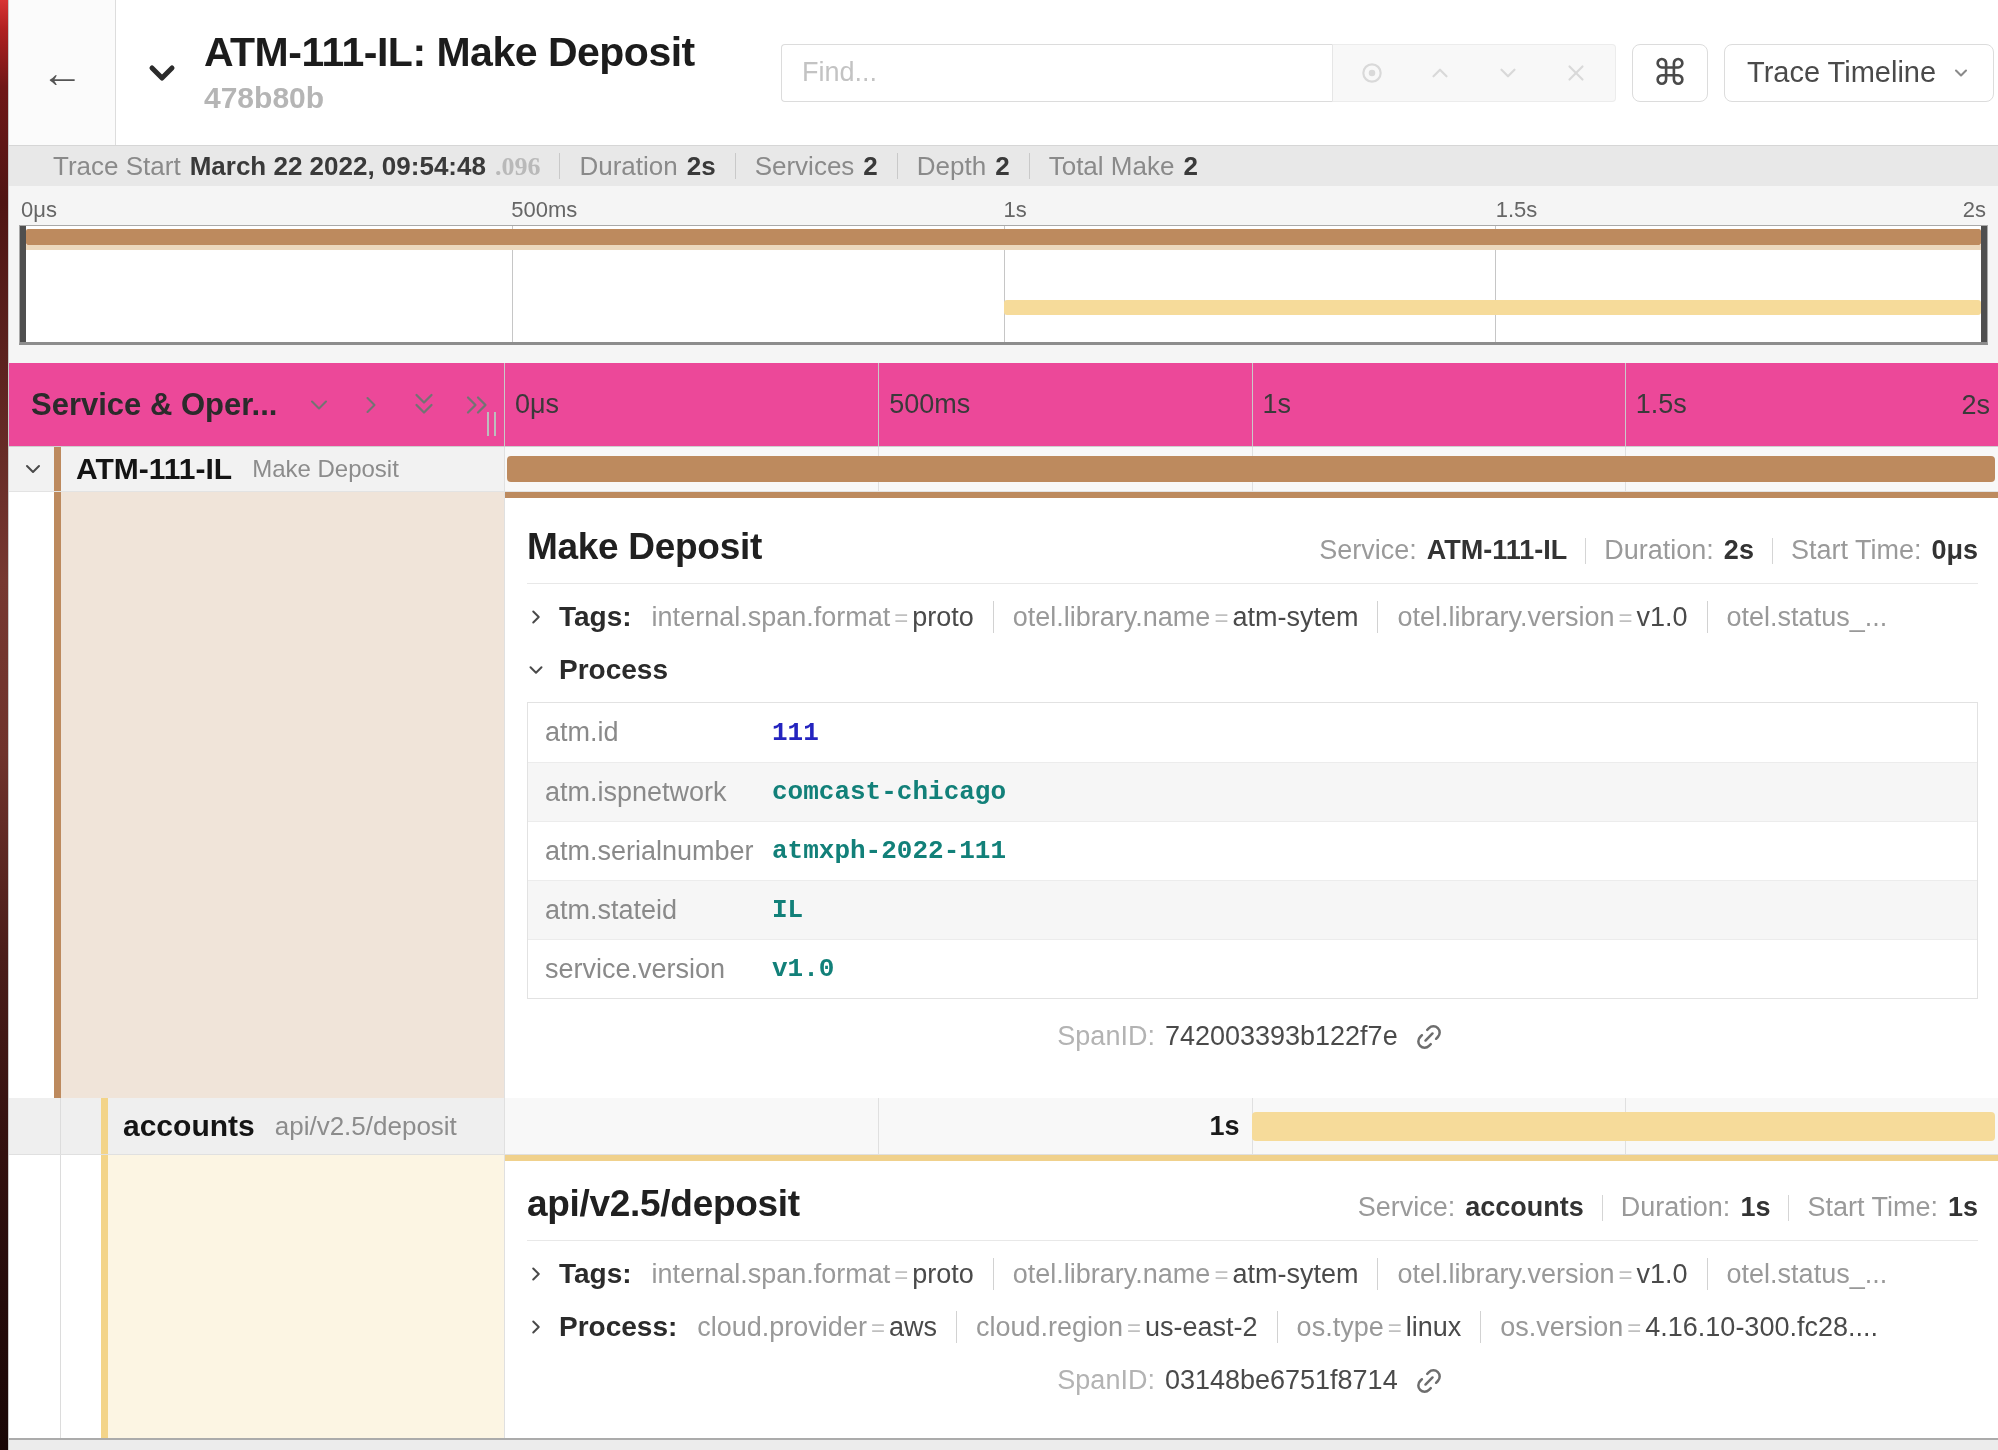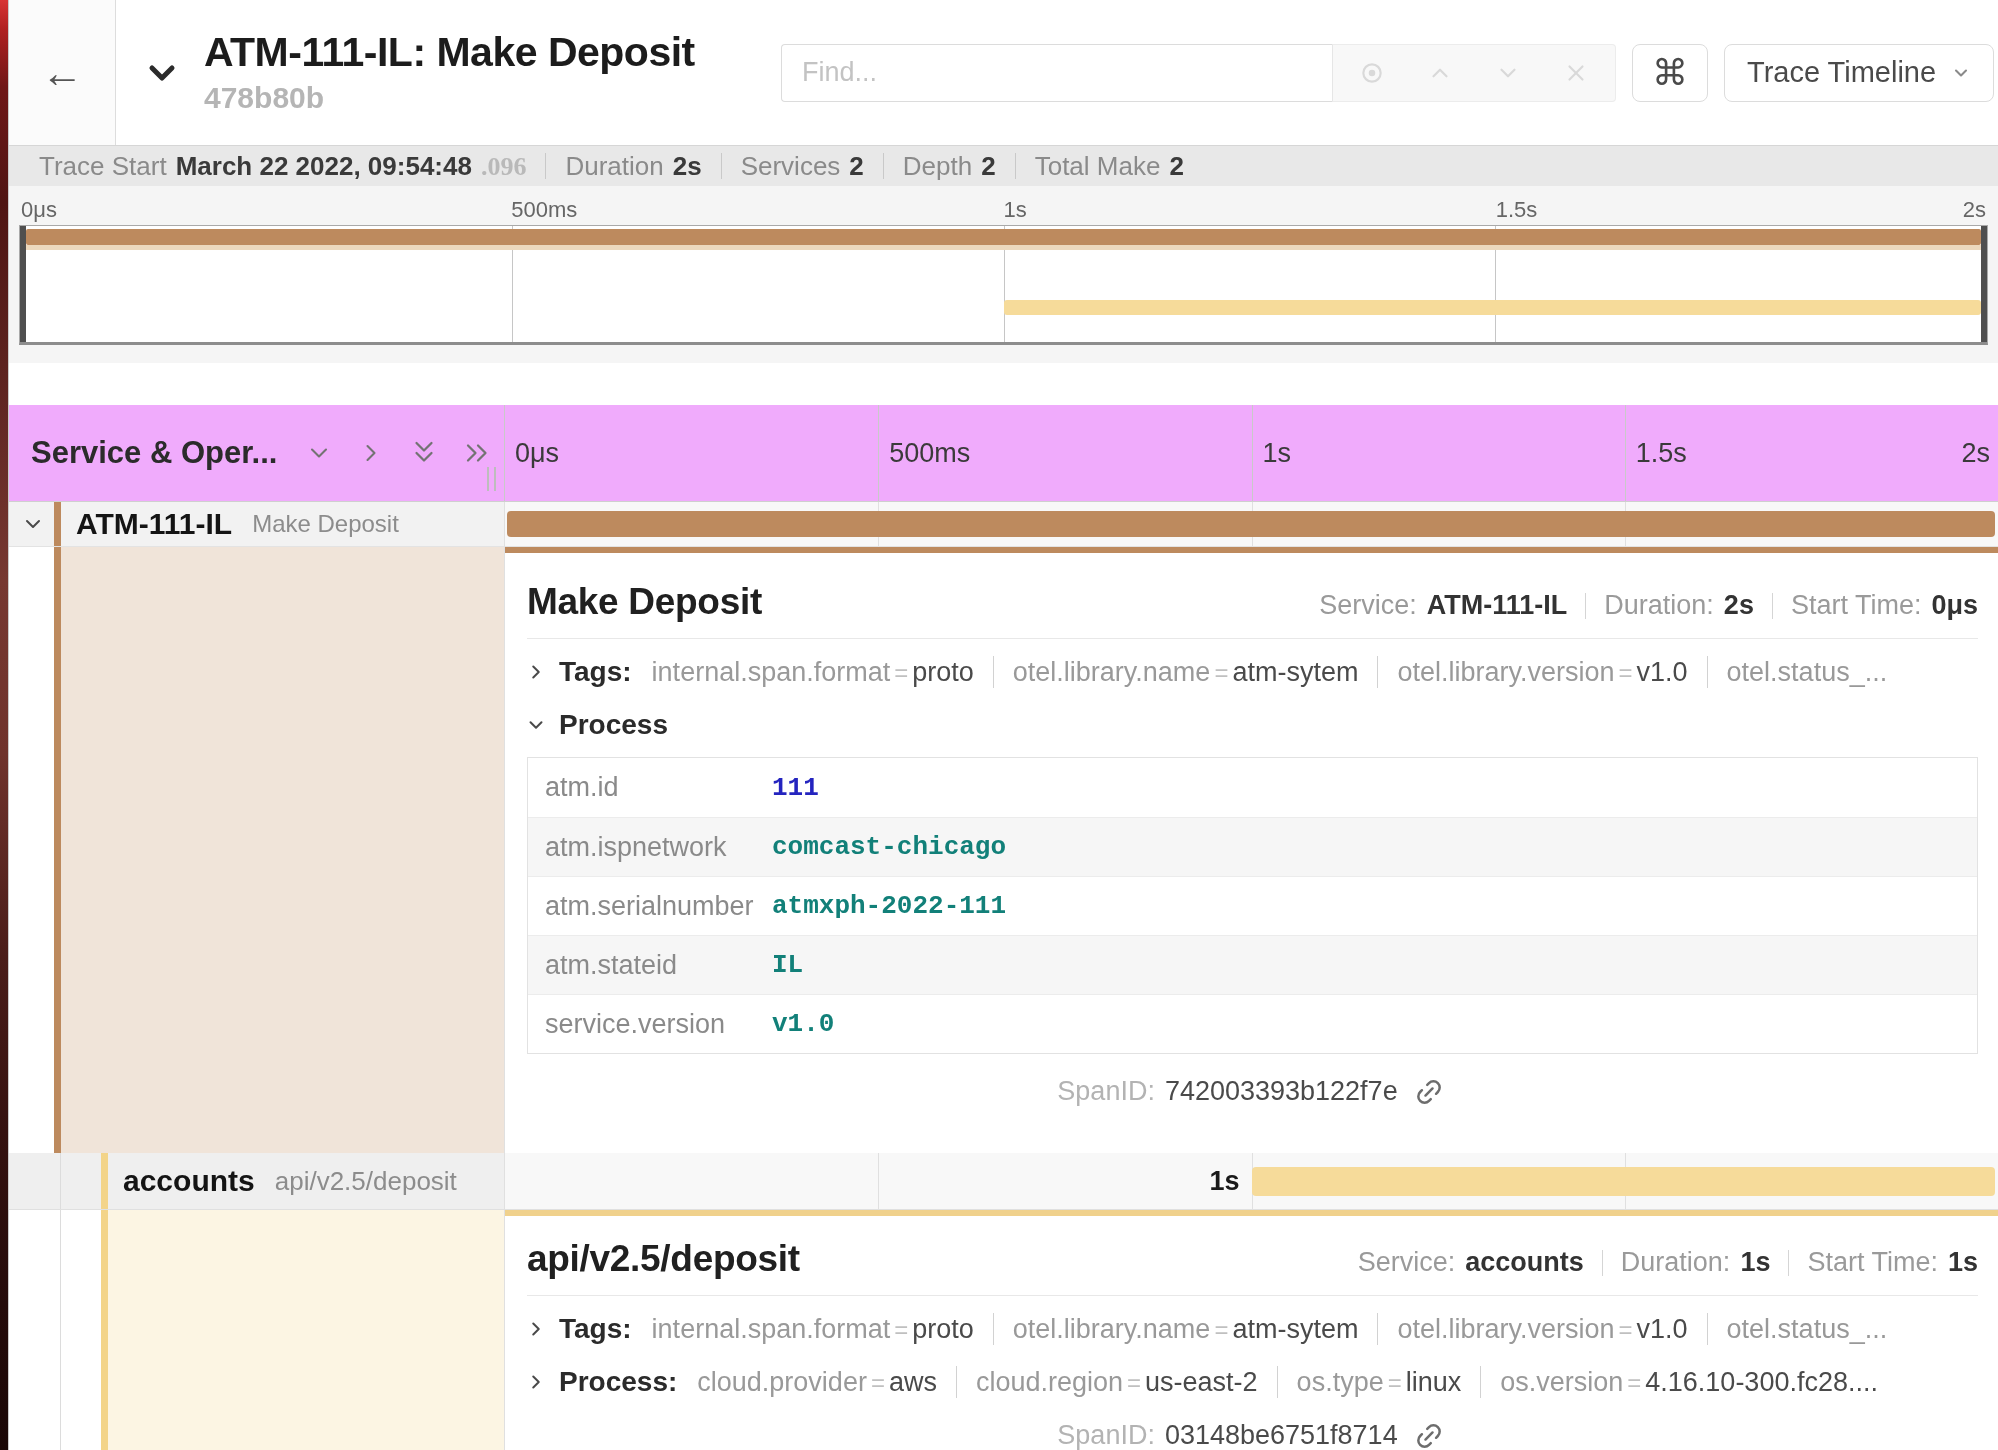--- a/index.html
+++ b/index.html
@@ -27,39 +27,39 @@
     border-radius:0 4px 4px 0;display:flex;align-items:center;padding:0 26px;gap:42px;color:#d9d9d9;}
   .find-group .fg-icon{display:flex;cursor:default;}
   .cmd-btn{width:76px;height:58px;border:1px solid #dcdcdc;border-radius:8px;margin-left:16px;display:flex;
     align-items:center;justify-content:center;font-size:36px;color:#4a4a4a;background:#fff;cursor:pointer;}
   .view-btn{height:58px;min-width:270px;border:1px solid #dcdcdc;border-radius:8px;margin-left:16px;margin-right:4px;
     display:flex;align-items:center;justify-content:space-between;padding:0 22px;font-size:29px;color:#4a4a4a;background:#fff;cursor:pointer;gap:14px;}
   .view-caret{color:#8a8a8a;display:flex;}
 
   
   .summary{height:40px;flex:0 0 auto;background:#e8e8e8;display:flex;align-items:center;
-    padding-left:30px;font-size:26px;color:#8a8a8a;}
+    padding-left:44px;font-size:26px;color:#8a8a8a;}
   .sum-item{display:flex;align-items:baseline;gap:9px;white-space:nowrap;}
   .sum-val{color:#3a3a3a;font-weight:bold;}
   .sum-ms{color:#b9b9b9;font-weight:bold;font-family:Liberation Serif, serif;}
   .sum-sep{width:1px;height:26px;background:#c9c9c9;margin:0 19px;flex:none;}
 
   
   .mm-section{height:177px;flex:0 0 auto;background:#f5f5f5;padding:9px 10px 0 10px;}
   .mm-ticks{position:relative;height:30px;font-size:22px;color:#666;}
   .mm-ticks .t{position:absolute;top:2px;}
   .mm-canvas{position:relative;height:120px;background:#fff;border:1px solid #a9a9a9;border-bottom:3px solid #8d8d8d;}
   .mm-grid{position:absolute;top:0;bottom:0;width:1px;background:#c6c6c6;}
   .mm-handle{position:absolute;top:0;bottom:0;width:6px;background:#4f4f4f;cursor:ew-resize;z-index:3;}
   .mm-bar1{position:absolute;left:6px;right:6px;top:3px;height:16px;background:#bd8a5e;border-radius:2px;z-index:2;}
   .mm-bar1sub{position:absolute;left:6px;right:6px;top:19px;height:5px;background:#ecd8bd;z-index:1;}
   .mm-bar2{position:absolute;left:50%;right:6px;top:74px;height:15px;background:#f6db9a;border-radius:3px;z-index:2;}
 
   
-  .tlh{height:97px;flex:0 0 auto;display:flex;background:#f0abfc;border-bottom:1px solid #cfcfcf;margin-top:42px;}
+  .tlh{height:84px;flex:0 0 auto;display:flex;background:#ec4899;border-bottom:1px solid #cfcfcf;}
   .tlh-left{width:496px;flex:none;border-right:1px solid #c9c9c9;display:flex;align-items:center;
     padding-left:22px;gap:24px;position:relative;}
   .tlh-title{font-size:31px;font-weight:bold;color:#2b2b2b;margin-right:4px;white-space:nowrap;}
   .tlh-icon{color:#737373;display:flex;cursor:pointer;}
   .grip{position:absolute;right:8px;bottom:10px;width:9px;height:24px;border-left:2px solid #bdbdbd;border-right:2px solid #bdbdbd;cursor:col-resize;}
   .tlh-right{flex:1;position:relative;display:flex;font-size:27px;color:#3a3a3a;}
   .tlh-cell{width:25%;height:100%;display:flex;align-items:center;padding-left:10px;border-left:1px solid #c9c9c9;}
   .tlh-cell:first-child{border-left:none;}
   .tlh-last{position:absolute;right:8px;top:50%;transform:translateY(-50%);}
 

